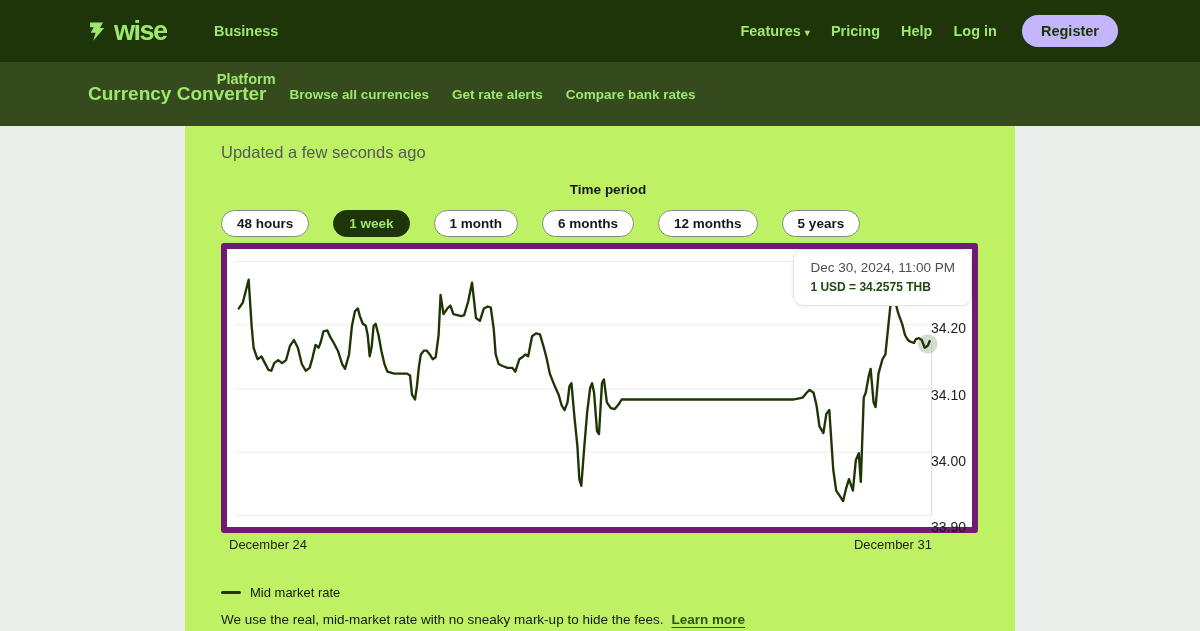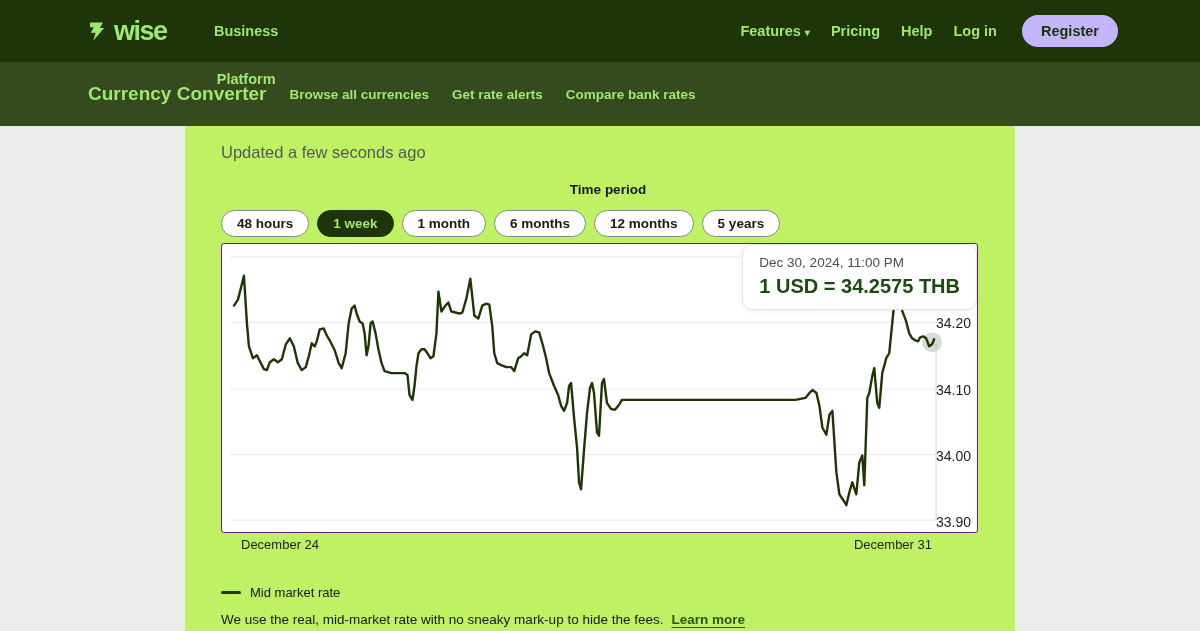--- a/index.html
+++ b/index.html
@@ -38,49 +38,49 @@
   .subnav-title { color:#9fe870; font-size:19px; font-weight:700; }
   .subnav-link { color:#9fe870; font-size:13.5px; font-weight:700; }
 
   
   .card {
     width:830px; height:624px; margin:0 auto; background:#bef264;
     padding:17px 20px 0 36px;
   }
   .updated { font-size:16.5px; color:#565a56; }
   .time-period-label { text-align:center; font-size:13.5px; font-weight:700; color:#171916; margin-top:20px; }
-  .periods { display:flex; gap:8px; margin-top:13px;align-items:flex-end; }
+  .periods { display:flex; gap:24px; margin-top:13px;align-items:flex-end; }
   .period-btn {
     font-family:"Liberation Sans", sans-serif;
     border:1px solid #85878a; border-radius:999px; background:#fff;
     padding:5px 15px; font-size:13.5px; font-weight:600; color:#171916; cursor:pointer;
   }
   .period-btn.active { background:#1e3409; border-color:#1e3409; color:#9fe870; }
 
   
   .chart {
     position:relative; width:757px; height:290px; margin-top:6px;
-    border:1px solid #701a75; border-radius:3px; background:#fff;
+    border:6px solid #701a75; border-radius:3px; background:#fff;
   }
   .chart svg { position:absolute; inset:0; width:100%; height:100%; }
   .gridline { stroke:#ebebe9; stroke-width:1; }
   .crosshair { stroke:#d9d9d6; stroke-width:1; }
   .halo { fill:#96a287; opacity:0.38; }
   .rate-line { fill:none; stroke:#1e3505; stroke-width:2.4; stroke-linejoin:round; stroke-linecap:round; }
   .y-label { position:absolute; right:6px; transform:translateY(-50%); font-size:14px; color:#1c1e1b; z-index:2; }
   .tooltip {
     position:absolute; top:0; right:0; z-index:3;
     background:#fff; border:1px solid #e3e3e0; border-radius:10px;
     padding:10px 16px 11px 16px; box-shadow:0 1px 5px rgba(0,0,0,0.06);
   }
   .tooltip-date { font-size:13.5px; color:#4c4f4b; white-space:nowrap; }
-  .tooltip-rate { font-size:20px; font-weight:700; color:#1d4a0e; margin-top:5px; white-space:nowrap; }
+  .tooltip-rate { font-size:12px; font-weight:700; color:#1d4a0e; margin-top:5px; white-space:nowrap; }
 
   .x-labels { position:relative; width:757px; height:17px; margin-top:4px; font-size:13px; color:#1c1e1b; }
-  .x-start { position:absolute; left:20px; top:0; }
+  .x-start { position:absolute; left:8px; top:0; }
   .x-end { position:absolute; right:46px; top:0; }
 
   
   .legend { display:flex; align-items:center; gap:9px; margin-top:31px; }
   .legend-swatch { width:20px; height:3px; border-radius:2px; background:#1e3505; }
   .legend-label { font-size:13px; color:#171916; }
   .footnote { margin-top:12px; font-size:13.5px; color:#171916; }
   .learn-more { color:#2b5711; font-weight:700; text-decoration:underline; text-underline-offset:3px; margin-left:8px; }
 </style>
 </head>

